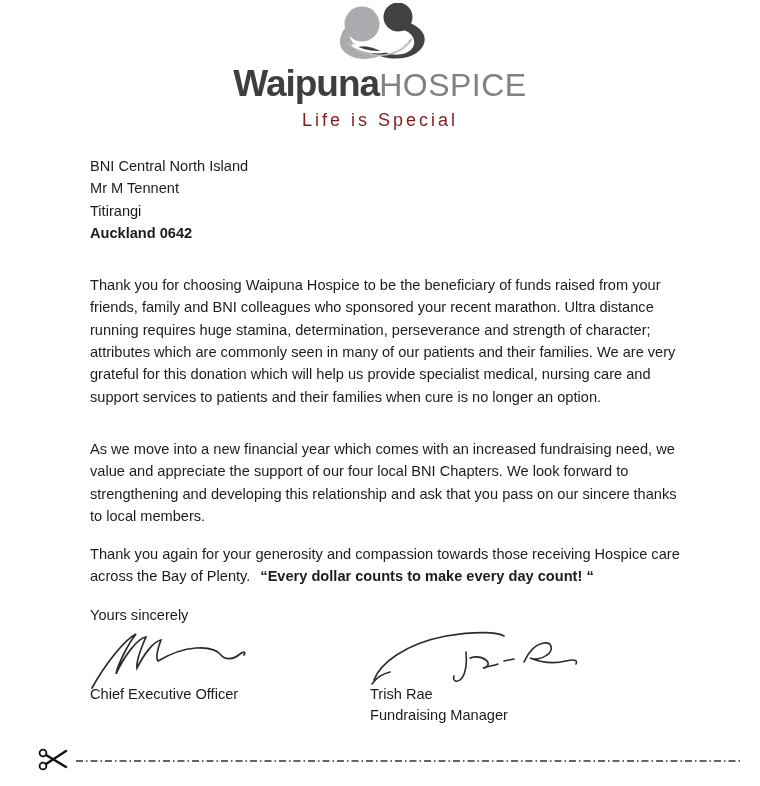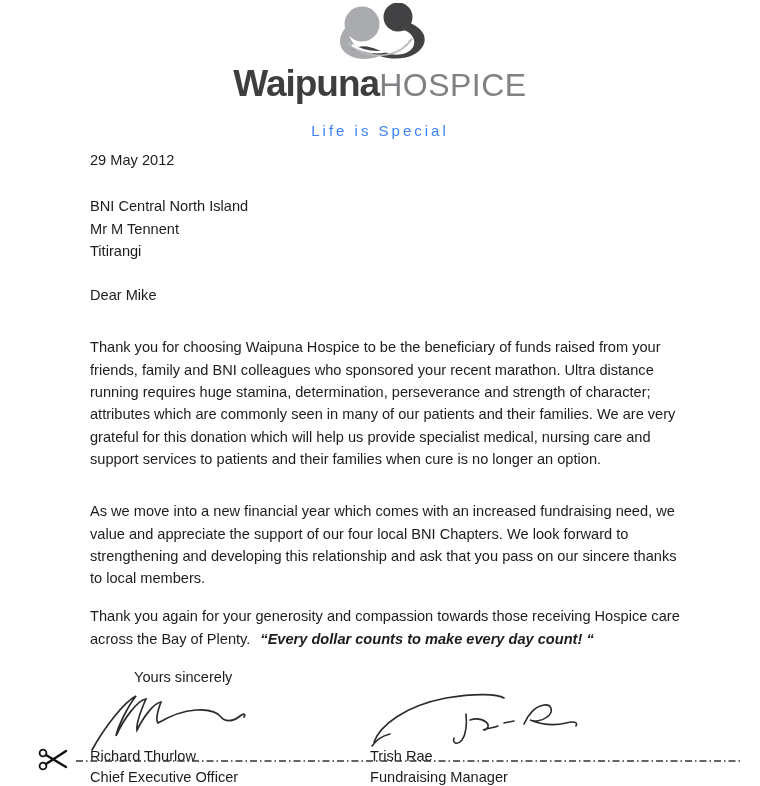--- a/index.html
+++ b/index.html
@@ -19,39 +19,39 @@
   .brand { line-height: 1; margin-top: 2px; white-space: nowrap; }
   .brand-primary {
     font-size: 37px; font-weight: 700; color: #3e3e40;
     letter-spacing: -1px;
   }
   .brand-secondary {
     font-size: 32px; font-weight: 400; color: #808184;
     letter-spacing: 0.5px;
   }
   .tagline {
-    margin-top: 20px;
-    font-size: 15px; color: #3b82f6; letter-spacing: 3px; font-weight: 400;
+    margin-top: 8px;
+    font-size: 18px; color: #7f1d1d; letter-spacing: 3px; font-weight: 400;
   }
 
   
   .letter-body {
     margin: 10px 70px 0 90px;
     font-size: 14.6px;
     line-height: 22.3px;
     max-width: 608px;
   }
   .date { }
   .address { margin-top: 24px; }
   .address .bold { font-weight: 700; }
   .salutation { margin-top: 22px; }
   .para { margin-top: 30px; }
   .closing-para { margin-top: 16px; }
-  .quote { font-style: italic; font-weight: 600; margin-left: 10px; }
-  .signoff { margin-top: 16px; margin-left: 44px; }
+  .quote { font-weight: 600; margin-left: 10px; }
+  .signoff { margin-top: 16px; }
 
   
   .signature-row { display: flex; margin-top: 2px; align-items: flex-end; }
   .sig-col-left { width: 280px; }
   .sig-col-right { width: 300px; }
   .sig-svg { display: block; }
   .sig-name-row { display: flex; margin-top: -6px; }
   .sig-name-left { width: 280px; }
   .sig-name-right { width: 300px; }
   .sig-name { font-size: 14.6px; line-height: 21px; }
@@ -82,29 +82,28 @@
       <path d="M26,40 C44,54 72,52 90,36 C76,56 44,58 26,40 Z" fill="none" stroke="#b9bbbd" stroke-width="1.6"></path>
       <path d="M30,42 C48,53 70,51 86,38" fill="none" stroke="#ffffff" stroke-width="2.4"></path>
     </svg>
     <div class="brand">
       <span class="brand-primary">Waipuna</span><span class="brand-secondary">HOSPICE</span>
     </div>
     <div class="tagline">Life is Special</div>
   </header>
 
   <main class="letter-body">
-    <div class="date">29 May 2012</div>
 
     <div class="address">
       <div>BNI Central North Island</div>
       <div>Mr M Tennent</div>
       <div>Titirangi</div>
+      <div class="bold">Auckland 0642</div>
     </div>
 
-    <div class="salutation">Dear Mike</div>
 
     <p class="para">Thank you for choosing Waipuna Hospice to be the beneficiary of funds raised from your friends, family and BNI colleagues who sponsored your recent marathon. Ultra distance running requires huge stamina, determination, perseverance and strength of character; attributes which are commonly seen in many of our patients and their families. We are very grateful for this donation which will help us provide specialist medical, nursing care and support services to patients and their families when cure is no longer an option.</p>
 
     <p class="para">As we move into a new financial year which comes with an increased fundraising need, we value and appreciate the support of our four local BNI Chapters. We look forward to strengthening and developing this relationship and ask that you pass on our sincere thanks to local members.</p>
 
     <p class="para closing-para"><span>Thank you again for your generosity and compassion towards those receiving Hospice care across the Bay of Plenty.</span><span class="quote">“Every dollar counts to make every day count! “</span></p>
 
     <div class="signoff">Yours sincerely</div>
 
     <div class="signature-row">
@@ -119,21 +118,20 @@
           <path d="M2,56 C6,50 12,46 20,44" fill="none" stroke="#2b2b2b" stroke-width="1.6" stroke-linecap="round"></path>
           <path d="M96,24 C97,34 96,44 92,50 C88,55 82,54 84,48" fill="none" stroke="#2b2b2b" stroke-width="1.6" stroke-linecap="round"></path>
           <path d="M100,30 C106,28 112,29 116,32 C120,35 118,40 113,40 C118,38 124,38 128,36 M134,33 L144,31" fill="none" stroke="#2b2b2b" stroke-width="1.6" stroke-linecap="round"></path>
           <path d="M154,34 C158,24 166,16 174,15 C182,14 184,22 177,27 C172,31 164,32 160,30 C170,34 184,36 196,33 C204,31 208,32 206,36" fill="none" stroke="#2b2b2b" stroke-width="1.6" stroke-linecap="round"></path>
         </svg>
       </div>
     </div>
 
     <div class="sig-name-row">
       <div class="sig-name-left">
-        <div class="sig-name">Richard Thurlow</div>
         <div class="sig-title">Chief Executive Officer</div>
       </div>
       <div class="sig-name-right">
         <div class="sig-name">Trish Rae</div>
         <div class="sig-title">Fundraising Manager</div>
       </div>
     </div>
   </main>
 
   <footer class="cutline">

